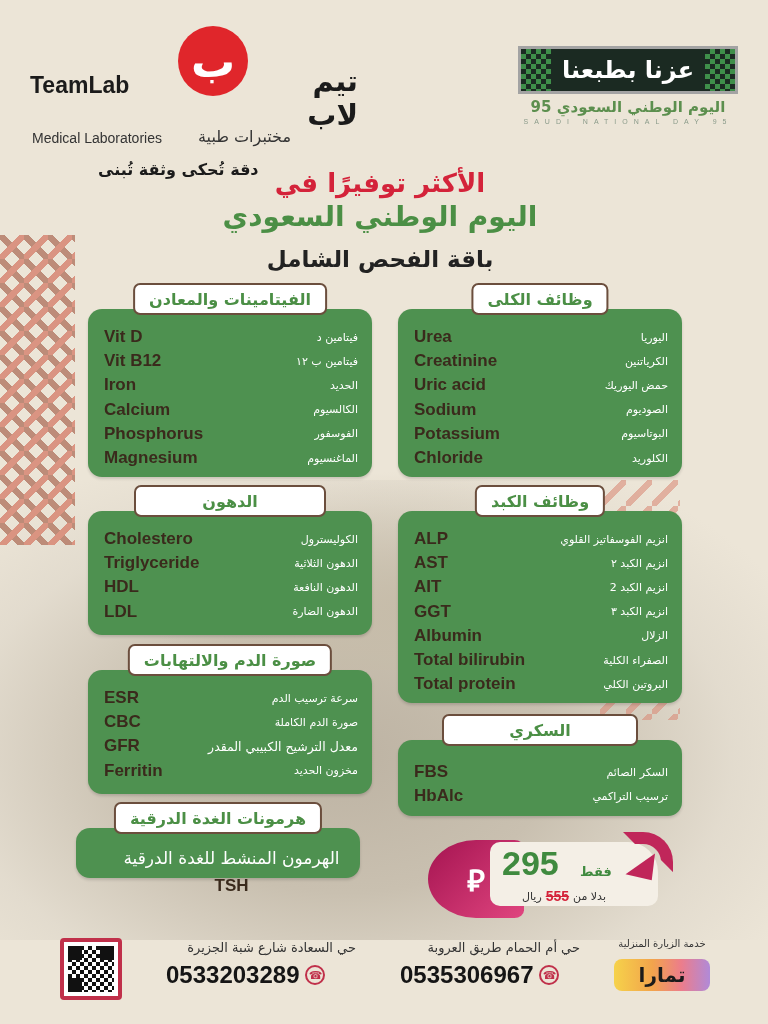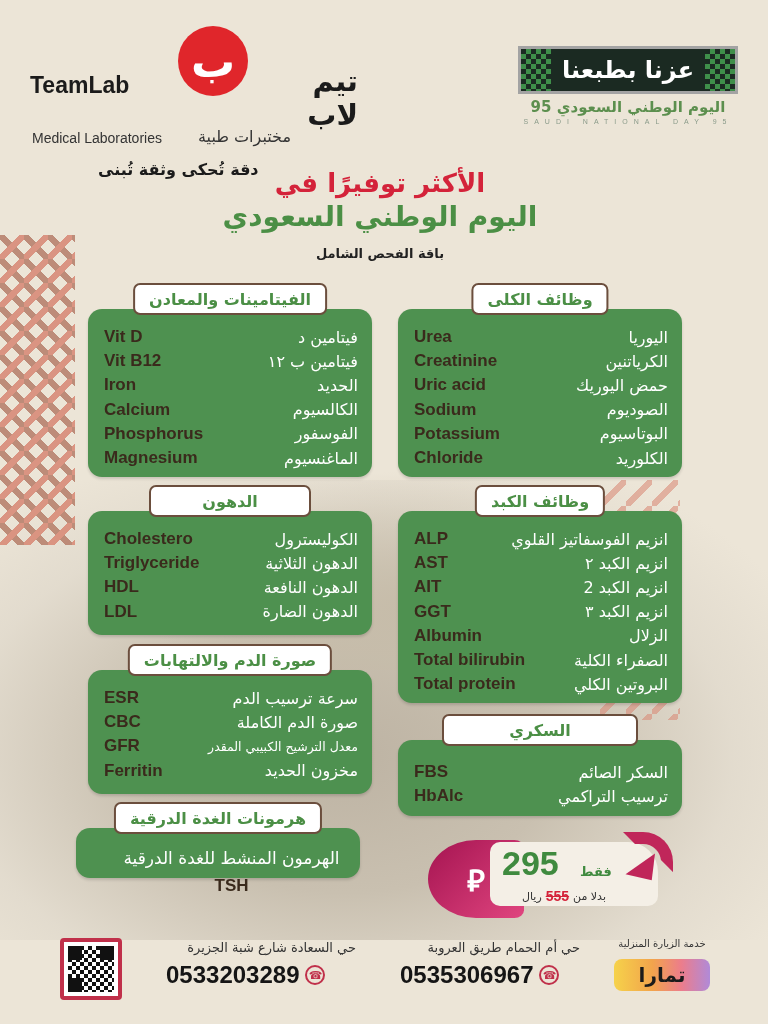--- a/index.html
+++ b/index.html
@@ -57,40 +57,40 @@
     }
     .nd-box::before { left: 0; } .nd-box::after { right: 0; }
     .nd-text { color: #fff; font-weight: bold; font-size: 24px; direction: rtl; z-index: 1; }
     .nd-sub { margin-top: 4px; text-align: center; color: #5c8f4e; font-weight: bold; font-size: 15px; direction: rtl; }
     .nd-en { text-align: center; color: #8a9b8a; font-size: 7px; letter-spacing: 6px; font-family: "Liberation Sans", sans-serif; margin-top: 2px; }
 
     
     .headline { position: absolute; left: 0; width: 760px; text-align: center; direction: rtl; font-weight: bold; }
     .h1 { top: 168px; font-size: 26px; color: #d4233a; }
     .h2 { top: 200px; font-size: 28px; color: #4b8f45; }
-    .h3 { top: 246px; font-size: 13px; color: #222; }
+    .h3 { top: 246px; font-size: 23px; color: #222; }
 
     
     .card { position: absolute; }
     .card-body {
       position: absolute; left: 0; right: 0; bottom: 0;
       background: #4e9150; border-radius: 14px;
       box-shadow: 0 2px 3px rgba(0,0,0,0.15);
     }
     .card-title {
       position: absolute; left: 50%; transform: translateX(-50%); top: 0;
       background: #fff; border: 2px solid #6b4e3d; border-radius: 7px;
       height: 32px; padding: 0 14px; display: flex; align-items: center; justify-content: center;
       color: #4b8f45; font-weight: bold; font-size: 16px; direction: rtl; white-space: nowrap;
       z-index: 2;
     }
     .rows { position: absolute; left: 16px; right: 14px; }
     .row { display: flex; justify-content: space-between; align-items: center; height: 24.2px; }
     .row .en { font-family: "Liberation Sans", sans-serif; color: #3a2a1c; font-size: 17px; font-weight: bold; }
-    .row .ar { color: #fff; font-size: 16px; direction: rtl; }
+    .row .ar { color: #fff; font-size: 11px; direction: rtl; }
     .row .ar.small { font-size: 12.5px; }
     .center-rows { position: absolute; left: 0; right: 0; text-align: center; }
     .center-rows .ar { color: #fff; font-size: 17px; direction: rtl; display: block; }
     .center-rows .en { color: #3a2a1c; font-family: "Liberation Sans", sans-serif; font-size: 17px; font-weight: bold; display: block; margin-top: 8px; }
 
     
     .price { position: absolute; left: 428px; top: 832px; width: 250px; height: 90px; }
     .price-ribbon {
       position: absolute; left: 0; top: 8px; width: 96px; height: 78px;
       background: linear-gradient(135deg, #a51451, #e0457f);
@@ -235,21 +235,21 @@
         </div>
       <div class="row">
           <span class="en">Chloride</span>
           <span class="ar">الكلوريد</span>
         </div>
     </div>
   </div>
 </div>
 
 <div class="card" style="left:88px; top:485px; width:284px; height:150px;">
-  <div class="card-title" style="width:162px;text-align:center;">الدهون</div>
+  <div class="card-title" style="width:192px;text-align:center;">الدهون</div>
   <div class="card-body" style="top:26px;">
     <div class="rows" style="top:16px;">
       <div class="row">
           <span class="en">Cholestero</span>
           <span class="ar">الكوليسترول</span>
         </div>
       <div class="row">
           <span class="en">Triglyceride</span>
           <span class="ar">الدهون الثلاثية</span>
         </div>

